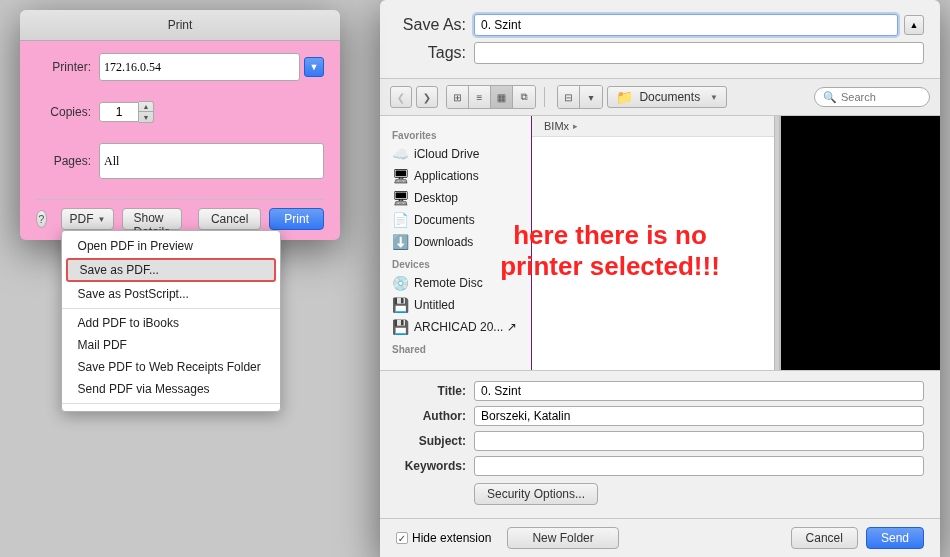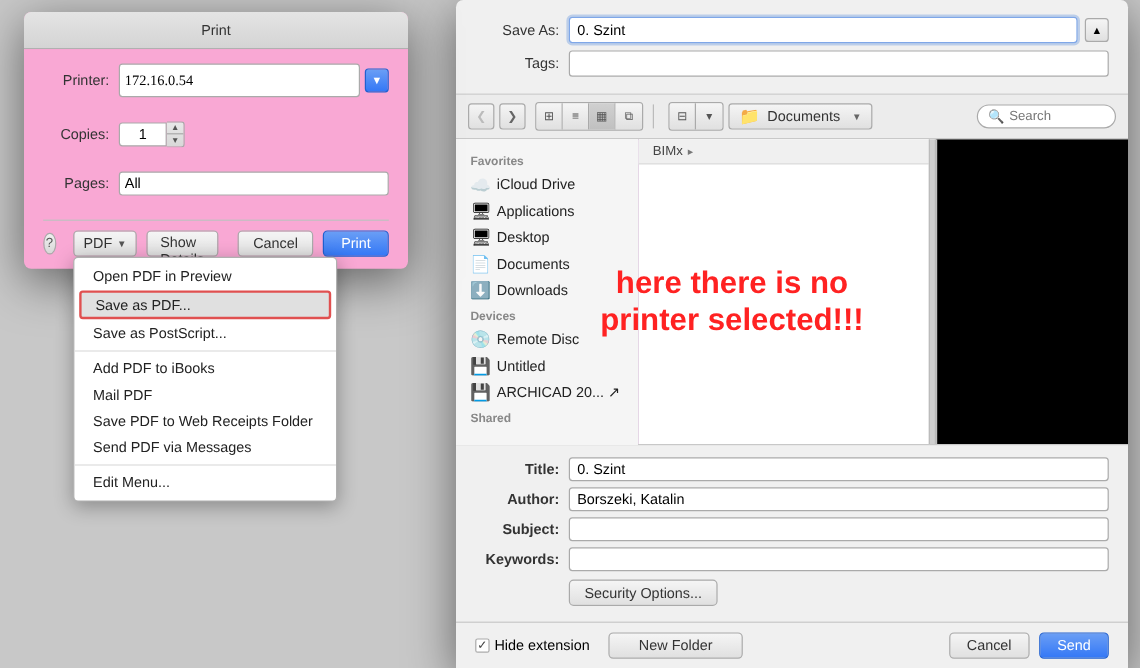--- a/index.html
+++ b/index.html
@@ -63,27 +63,28 @@
       font-family: Liberation Serif, serif;
     }
     .print-select-wrap {
       position: relative;
       flex: 1;
       display: flex;
       align-items: center;
     }
     .print-select {
       flex: 1;
-      height: 20px;
+      height: 36px;
       border: 1px solid #aaa;
       border-radius: 3px;
       background: white;
       font-size: 12px;
       padding: 0 4px;
       appearance: none;
+      font-family: Liberation Serif, serif;
       -webkit-appearance: none;
     }
     .stepper-wrap {
       display: flex;
       align-items: center;
     }
     .stepper-input {
       width: 40px;
       height: 20px;
       border: 1px solid #aaa;
@@ -262,21 +263,21 @@
     }
     .save-row {
       display: flex;
       align-items: center;
       margin-bottom: 6px;
     }
     .save-label {
       width: 70px;
       text-align: right;
       margin-right: 8px;
-      font-size: 12px;
+      font-size: 16px;
       color: #333;
     }
     .save-input {
       flex: 1;
       height: 22px;
       border: 1px solid #7fa7e8;
       border-radius: 3px;
       background: white;
       padding: 0 6px;
       font-size: 12px;
@@ -637,21 +638,20 @@
         <div class="pdf-menu">
           <div class="pdf-menu-item">Open PDF in Preview</div>
           <div class="pdf-menu-item highlighted">Save as PDF...</div>
           <div class="pdf-menu-item">Save as PostScript...</div>
           <hr class="pdf-menu-divider">
           <div class="pdf-menu-item">Add PDF to iBooks</div>
           <div class="pdf-menu-item">Mail PDF</div>
           <div class="pdf-menu-item">Save PDF to Web Receipts Folder</div>
           <div class="pdf-menu-item">Send PDF via Messages</div>
           <hr class="pdf-menu-divider">
-          <div class="pdf-menu-item">Edit Menu...</div>
         </div>
       </div>
       <span class="show-details-btn">Show Details</span>
       <span class="spacer"></span>
       <button class="cancel-btn">Cancel</button>
       <button class="print-btn">Print</button>
     </div>
   </div>
 </div>
 

